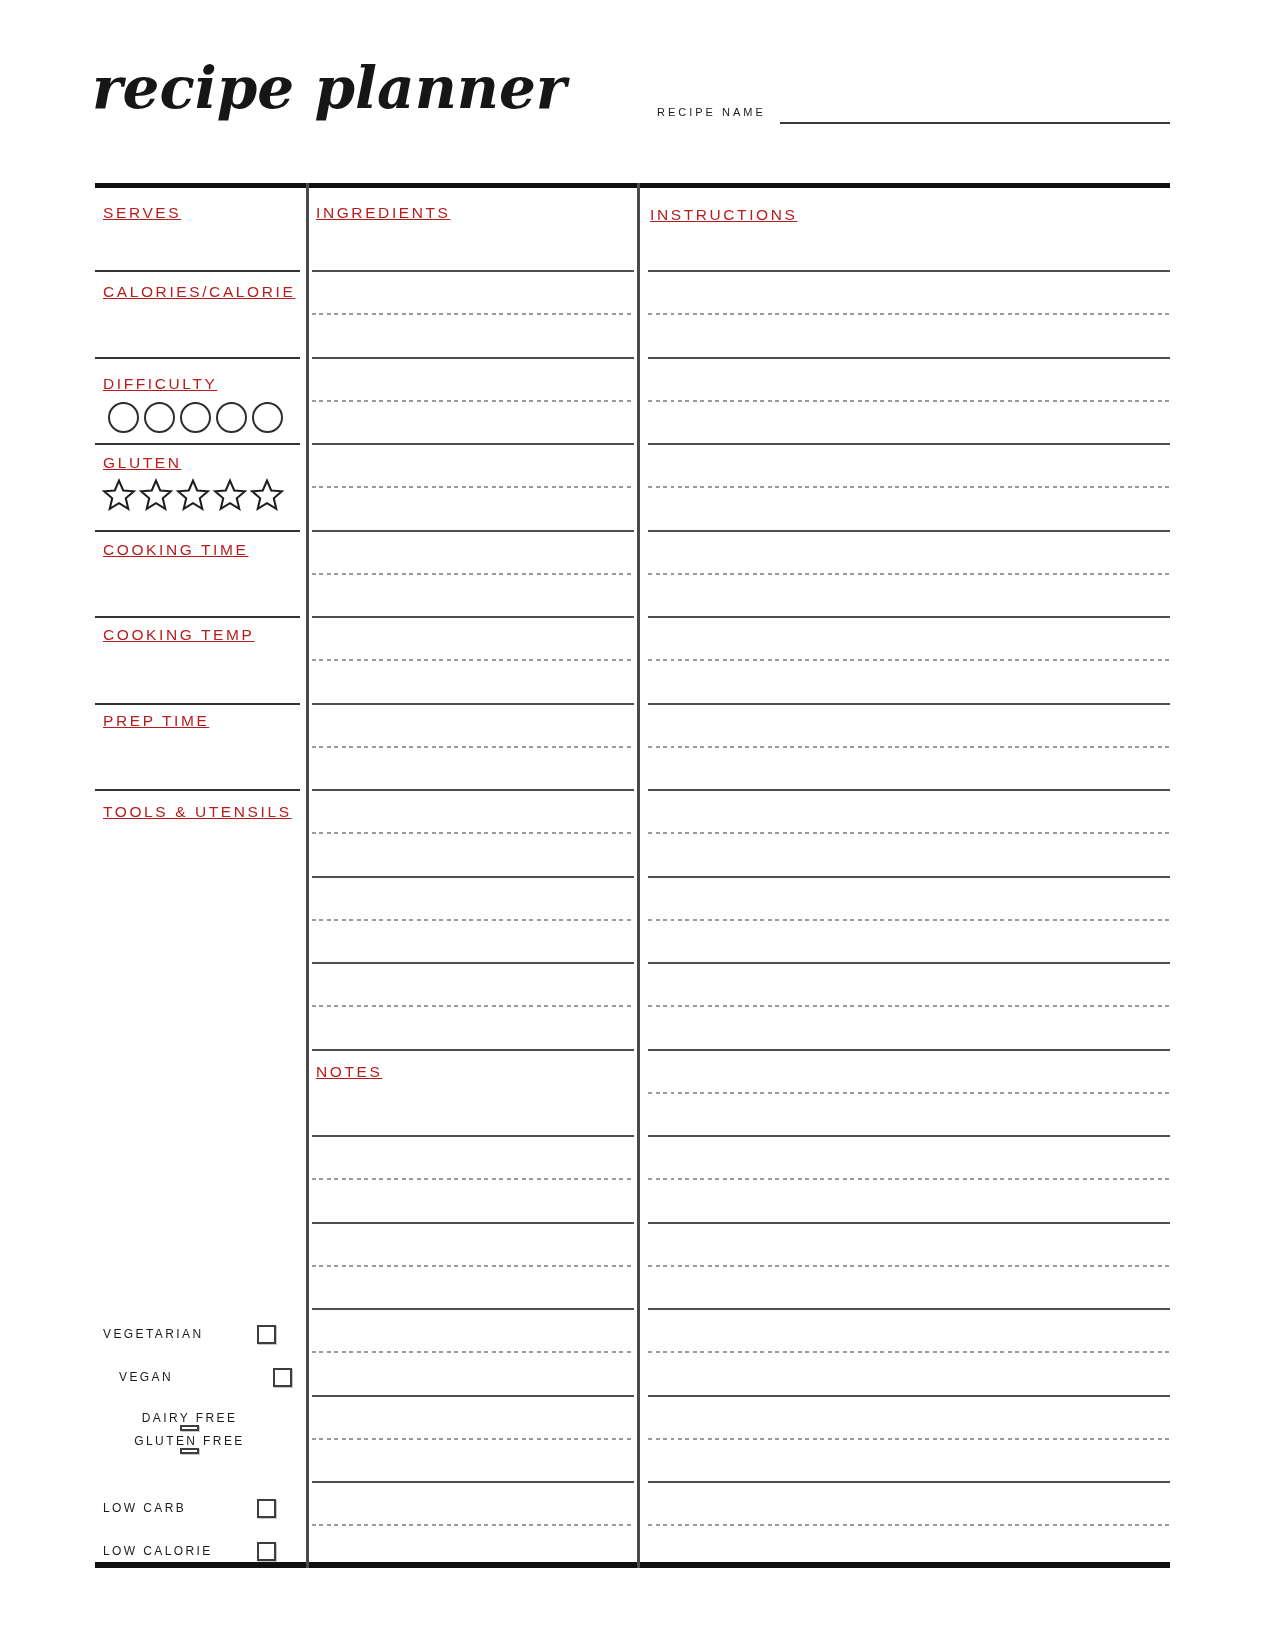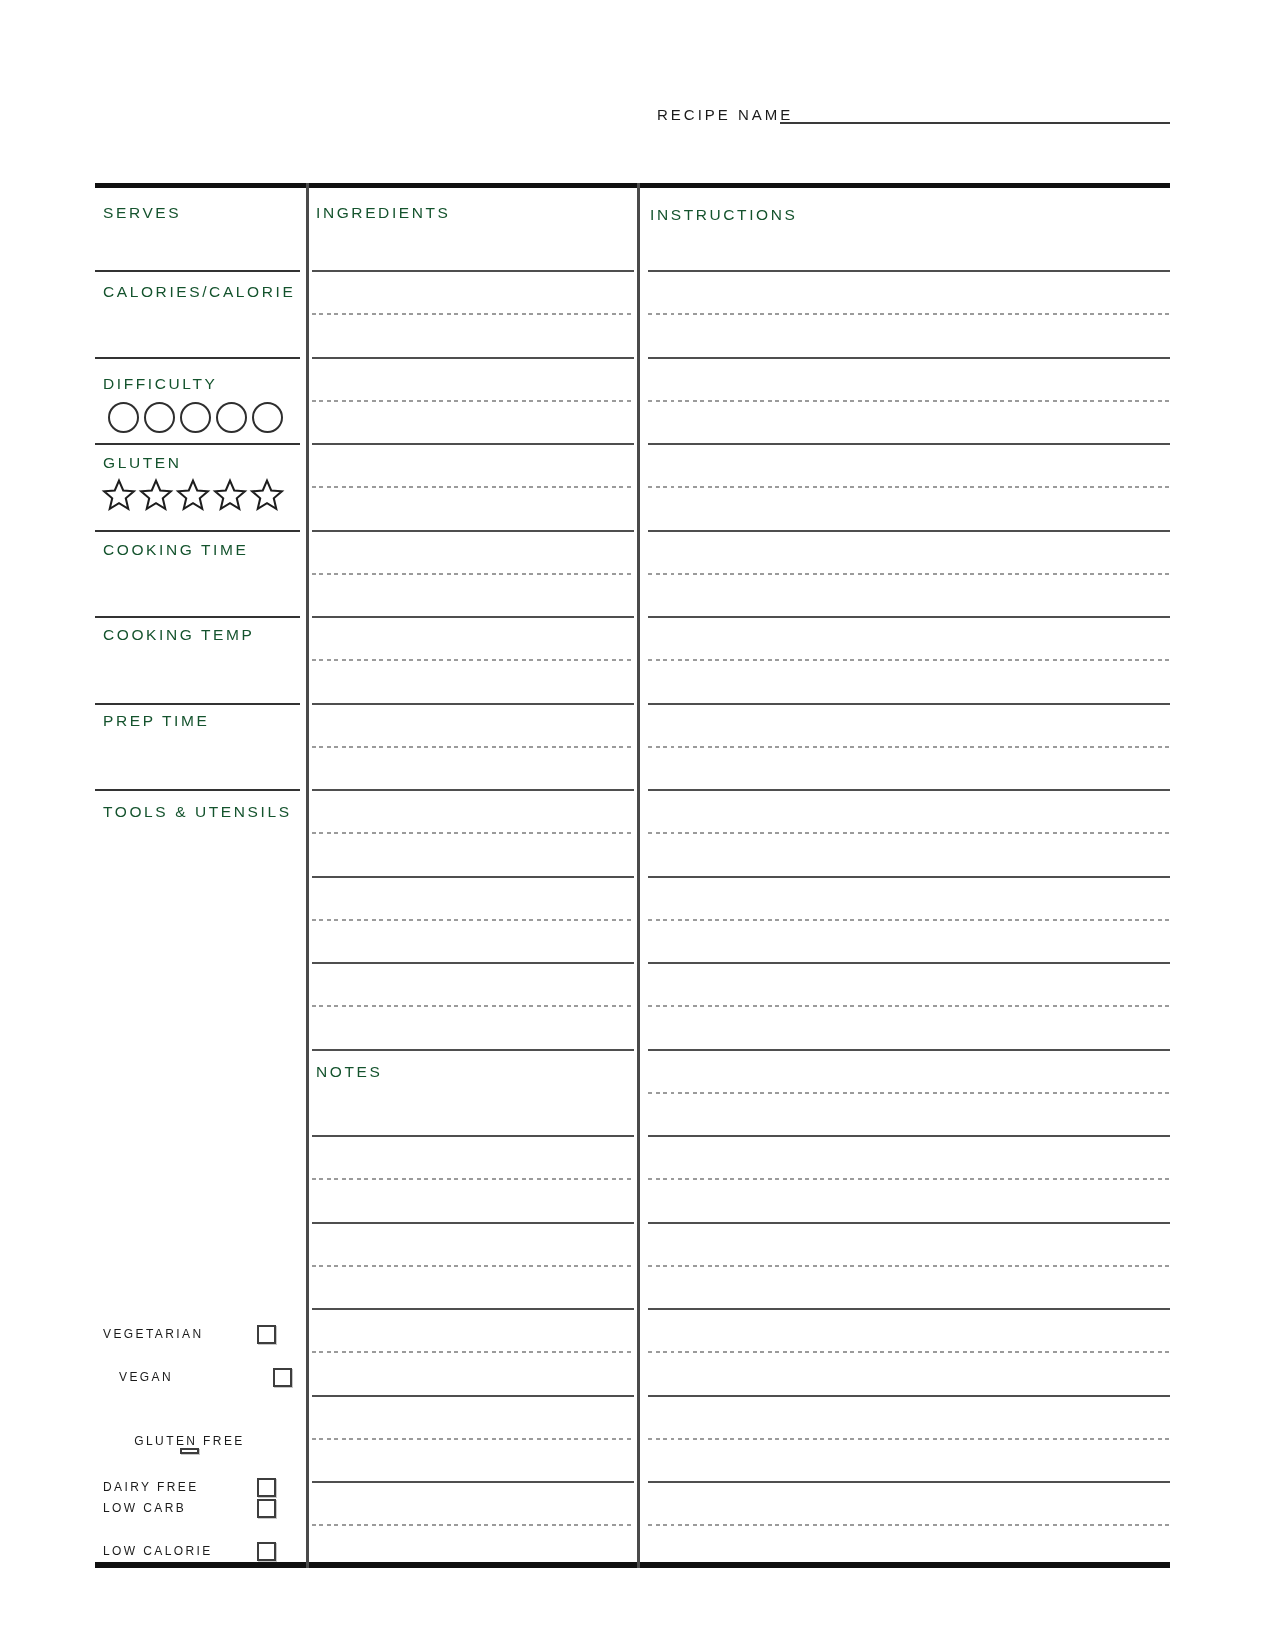--- a/index.html
+++ b/index.html
@@ -14,36 +14,36 @@
   
   .title{
     position:absolute;left:92px;top:48px;
     font-family:"DejaVu Serif", serif;
     font-style:italic;font-weight:bold;
     font-size:58px;line-height:1.4;
     color:#161616;letter-spacing:0px;
   }
   .rn-label{
     position:absolute;left:657px;top:106px;
-    font-size:15px;letter-spacing:3px;color:#1b1b1b;
+    font-size:11px;letter-spacing:3px;color:#1b1b1b;
   }
   .rn-line{
     position:absolute;left:780px;top:122px;width:390px;height:2px;
     background:#3a3a3a;
   }
   
   .top-border{position:absolute;left:95px;top:183px;width:1075px;height:5px;background:#101010;}
   .bottom-border{position:absolute;left:95px;top:1562px;width:1075px;height:6px;background:#101010;}
   .vdiv{position:absolute;top:183px;height:1385px;width:3px;background:#4a4a4a;}
   .v1{left:306px;}
   .v2{left:637px;}
   
   .lbl{
     position:absolute;font-size:15.5px;letter-spacing:2.6px;
-    color:#14532d;white-space:nowrap;line-height:18px;
+    color:#b91c1c;white-space:nowrap;line-height:18px;text-decoration:underline;
   }
   .lbl-serves{left:103px;top:204px;}
   .lbl-cal{left:103px;top:283px;}
   .lbl-diff{left:103px;top:367px;margin-top:8px;}
   .lbl-rating{left:103px;top:454px;}
   .lbl-cktime{left:103px;top:541px;}
   .lbl-cktemp{left:103px;top:626px;}
   .lbl-prep{left:103px;top:712px;}
   .lbl-tools{left:103px;top:803px;}
   .lbl-ingredients{left:316px;top:204px;}
@@ -66,28 +66,29 @@
     position:absolute;left:103px;width:173px;height:20px;
     display:flex;justify-content:space-between;align-items:center;
   }
   .diet-row .lbl-diet{
     font-size:12px;letter-spacing:2.4px;color:#1b1b1b;white-space:nowrap;
   }
   .checkbox{
     width:15px;height:15px;border:2px solid #3d3d3d;background:#fff;
     box-shadow:1px 1px 0 #c8c8c8;
   }
-  .dr0{top:1324px;} .dr1{top:1367px;margin-left:16px;} .dr2{top:1477px;}
+  .dr0{top:1324px;} .dr1{top:1367px;margin-left:16px;} .dr2{top:1411px;flex-direction:column;}
   .dr3{top:1434px;flex-direction:column;} .dr4{top:1498px;} .dr5{top:1541px;}
 </style>
 </head>
 <body>
 
 <div class="page">
 
+  <div class="title">recipe planner</div>
   <span class="rn-label">RECIPE NAME</span>
   <div class="rn-line"></div>
 
   <div class="top-border"></div>
   <div class="bottom-border"></div>
   <div class="vdiv v1"></div>
   <div class="vdiv v2"></div>
 
   <div class="lbl lbl-serves">SERVES</div>
   <div class="lbl lbl-cal">CALORIES/CALORIE</div>

